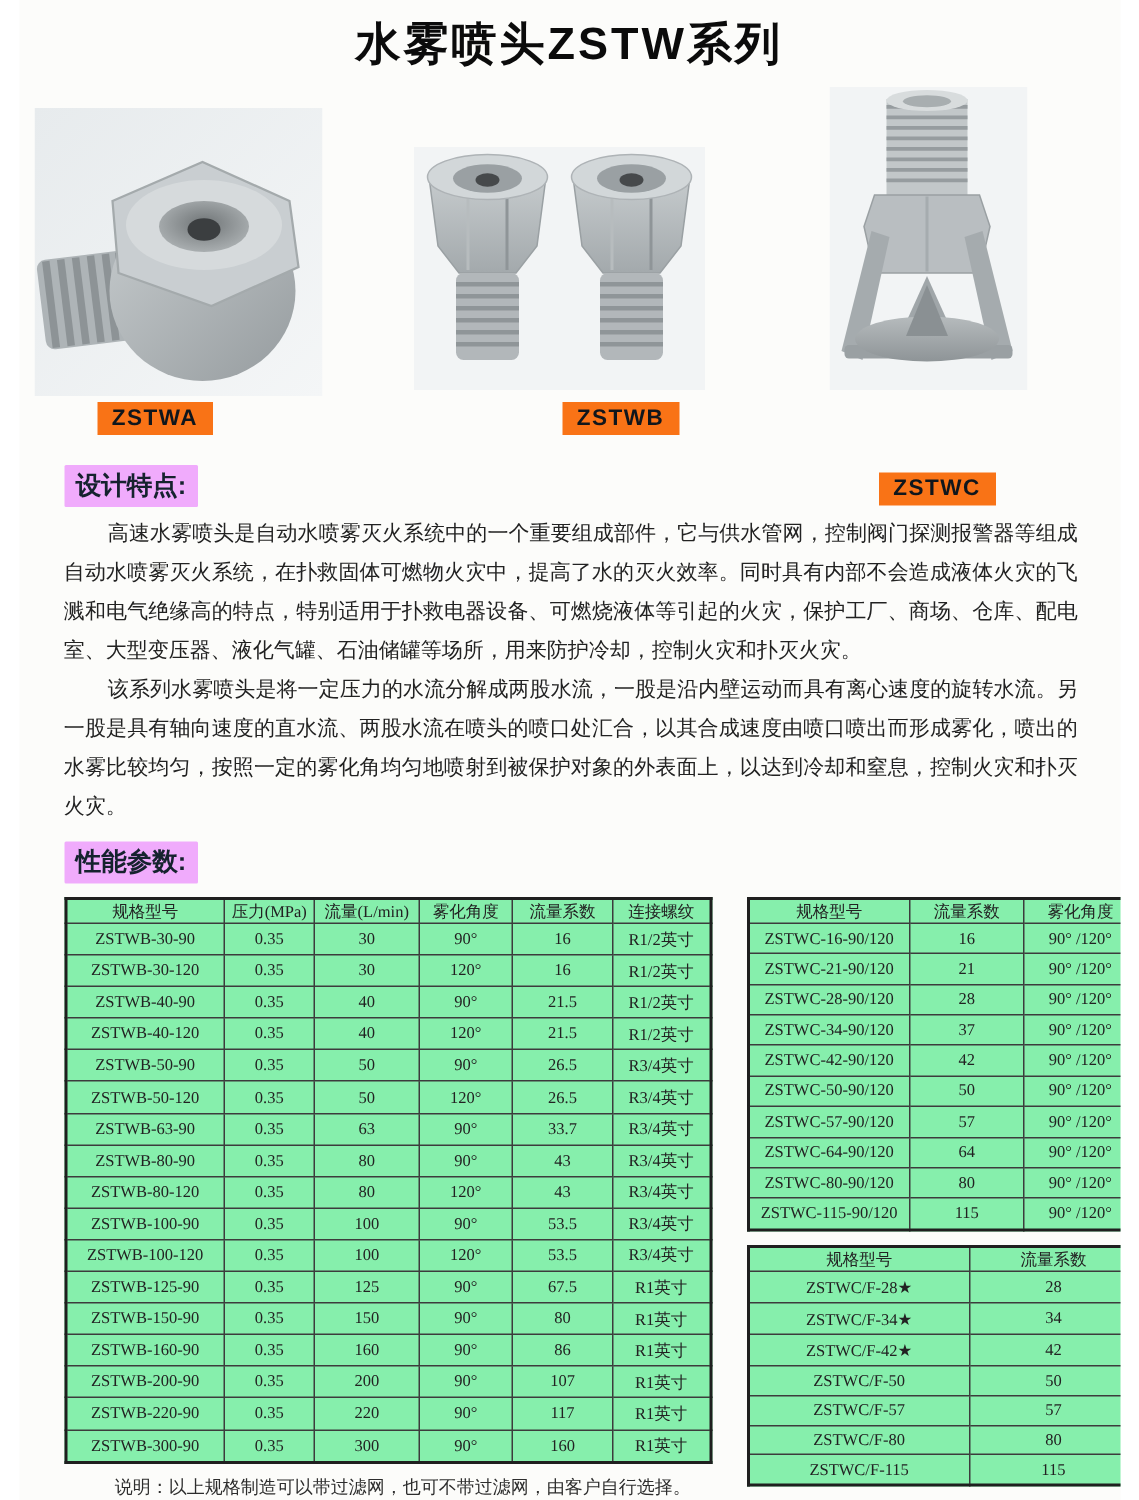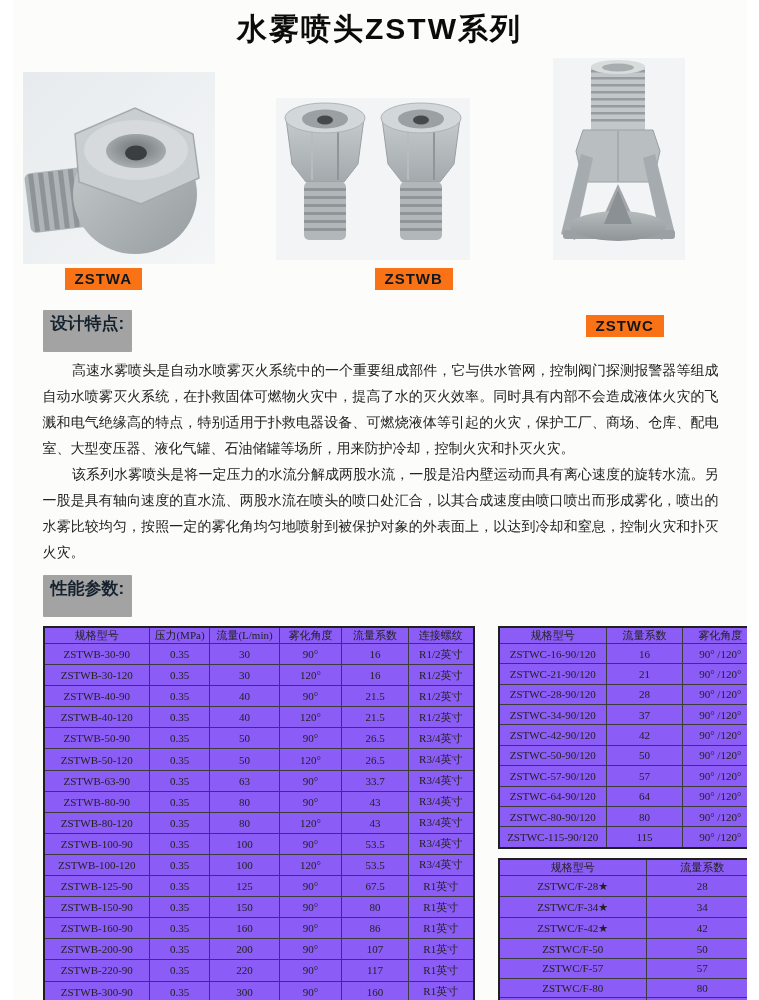--- a/index.html
+++ b/index.html
@@ -24,36 +24,36 @@
     font-family: "Liberation Sans", sans-serif;
     font-size: 15px; font-weight: bold; letter-spacing: 1px;
     padding: 2px 10px 3px;
   }
   .plabel.a { left: 52px; }
   .plabel.b { left: 330px; margin-left: 32px; }
   .plabel.c { left: 573px; margin-top: 47px; }
   
   .chip {
     display: inline-block; margin-left: 30px;
-    background: #a3a3a3; color: #15222e;
+    background: #f0abfc; color: #15222e;
     font-family: "Liberation Sans", sans-serif;
     font-size: 17px; font-weight: bold;
-    padding: 2px 8px 17px; border-radius: 1px;
+    padding: 2px 8px 3px; border-radius: 1px;
   }
   .chip.first { margin-top: 22px; }
   .chip.second { margin-top: 9px; }
   
   .paras { margin: 6px 28px 0 30px; }
   .paras p {
     text-indent: 2.1em; font-size: 14px; line-height: 26px;
     text-align: justify; color: #222;
   }
   
   .tables { display: flex; align-items: flex-start; margin: 9px 14px 0 30px; gap: 23px; }
-  table { border-collapse: collapse; table-layout: fixed; background: #8b5cf6; }
+  table { border-collapse: collapse; table-layout: fixed; background: #86efac; }
   table { border: 2px solid #1f1f1f; }
   th, td {
     border: 1px solid #3c3c3c; text-align: center; vertical-align: middle;
     font-size: 11px; font-weight: normal; padding: 0 1px;
     white-space: nowrap; overflow: hidden; color: #222;
   }
   .t-main  { width: 430px; height: 378px; }
   .t-right1 { width: 260px; height: 223px; }
   .t-right2 { width: 260px; height: 161px; }
   .right-col { display: flex; flex-direction: column; gap: 9px; width: 260px; }

